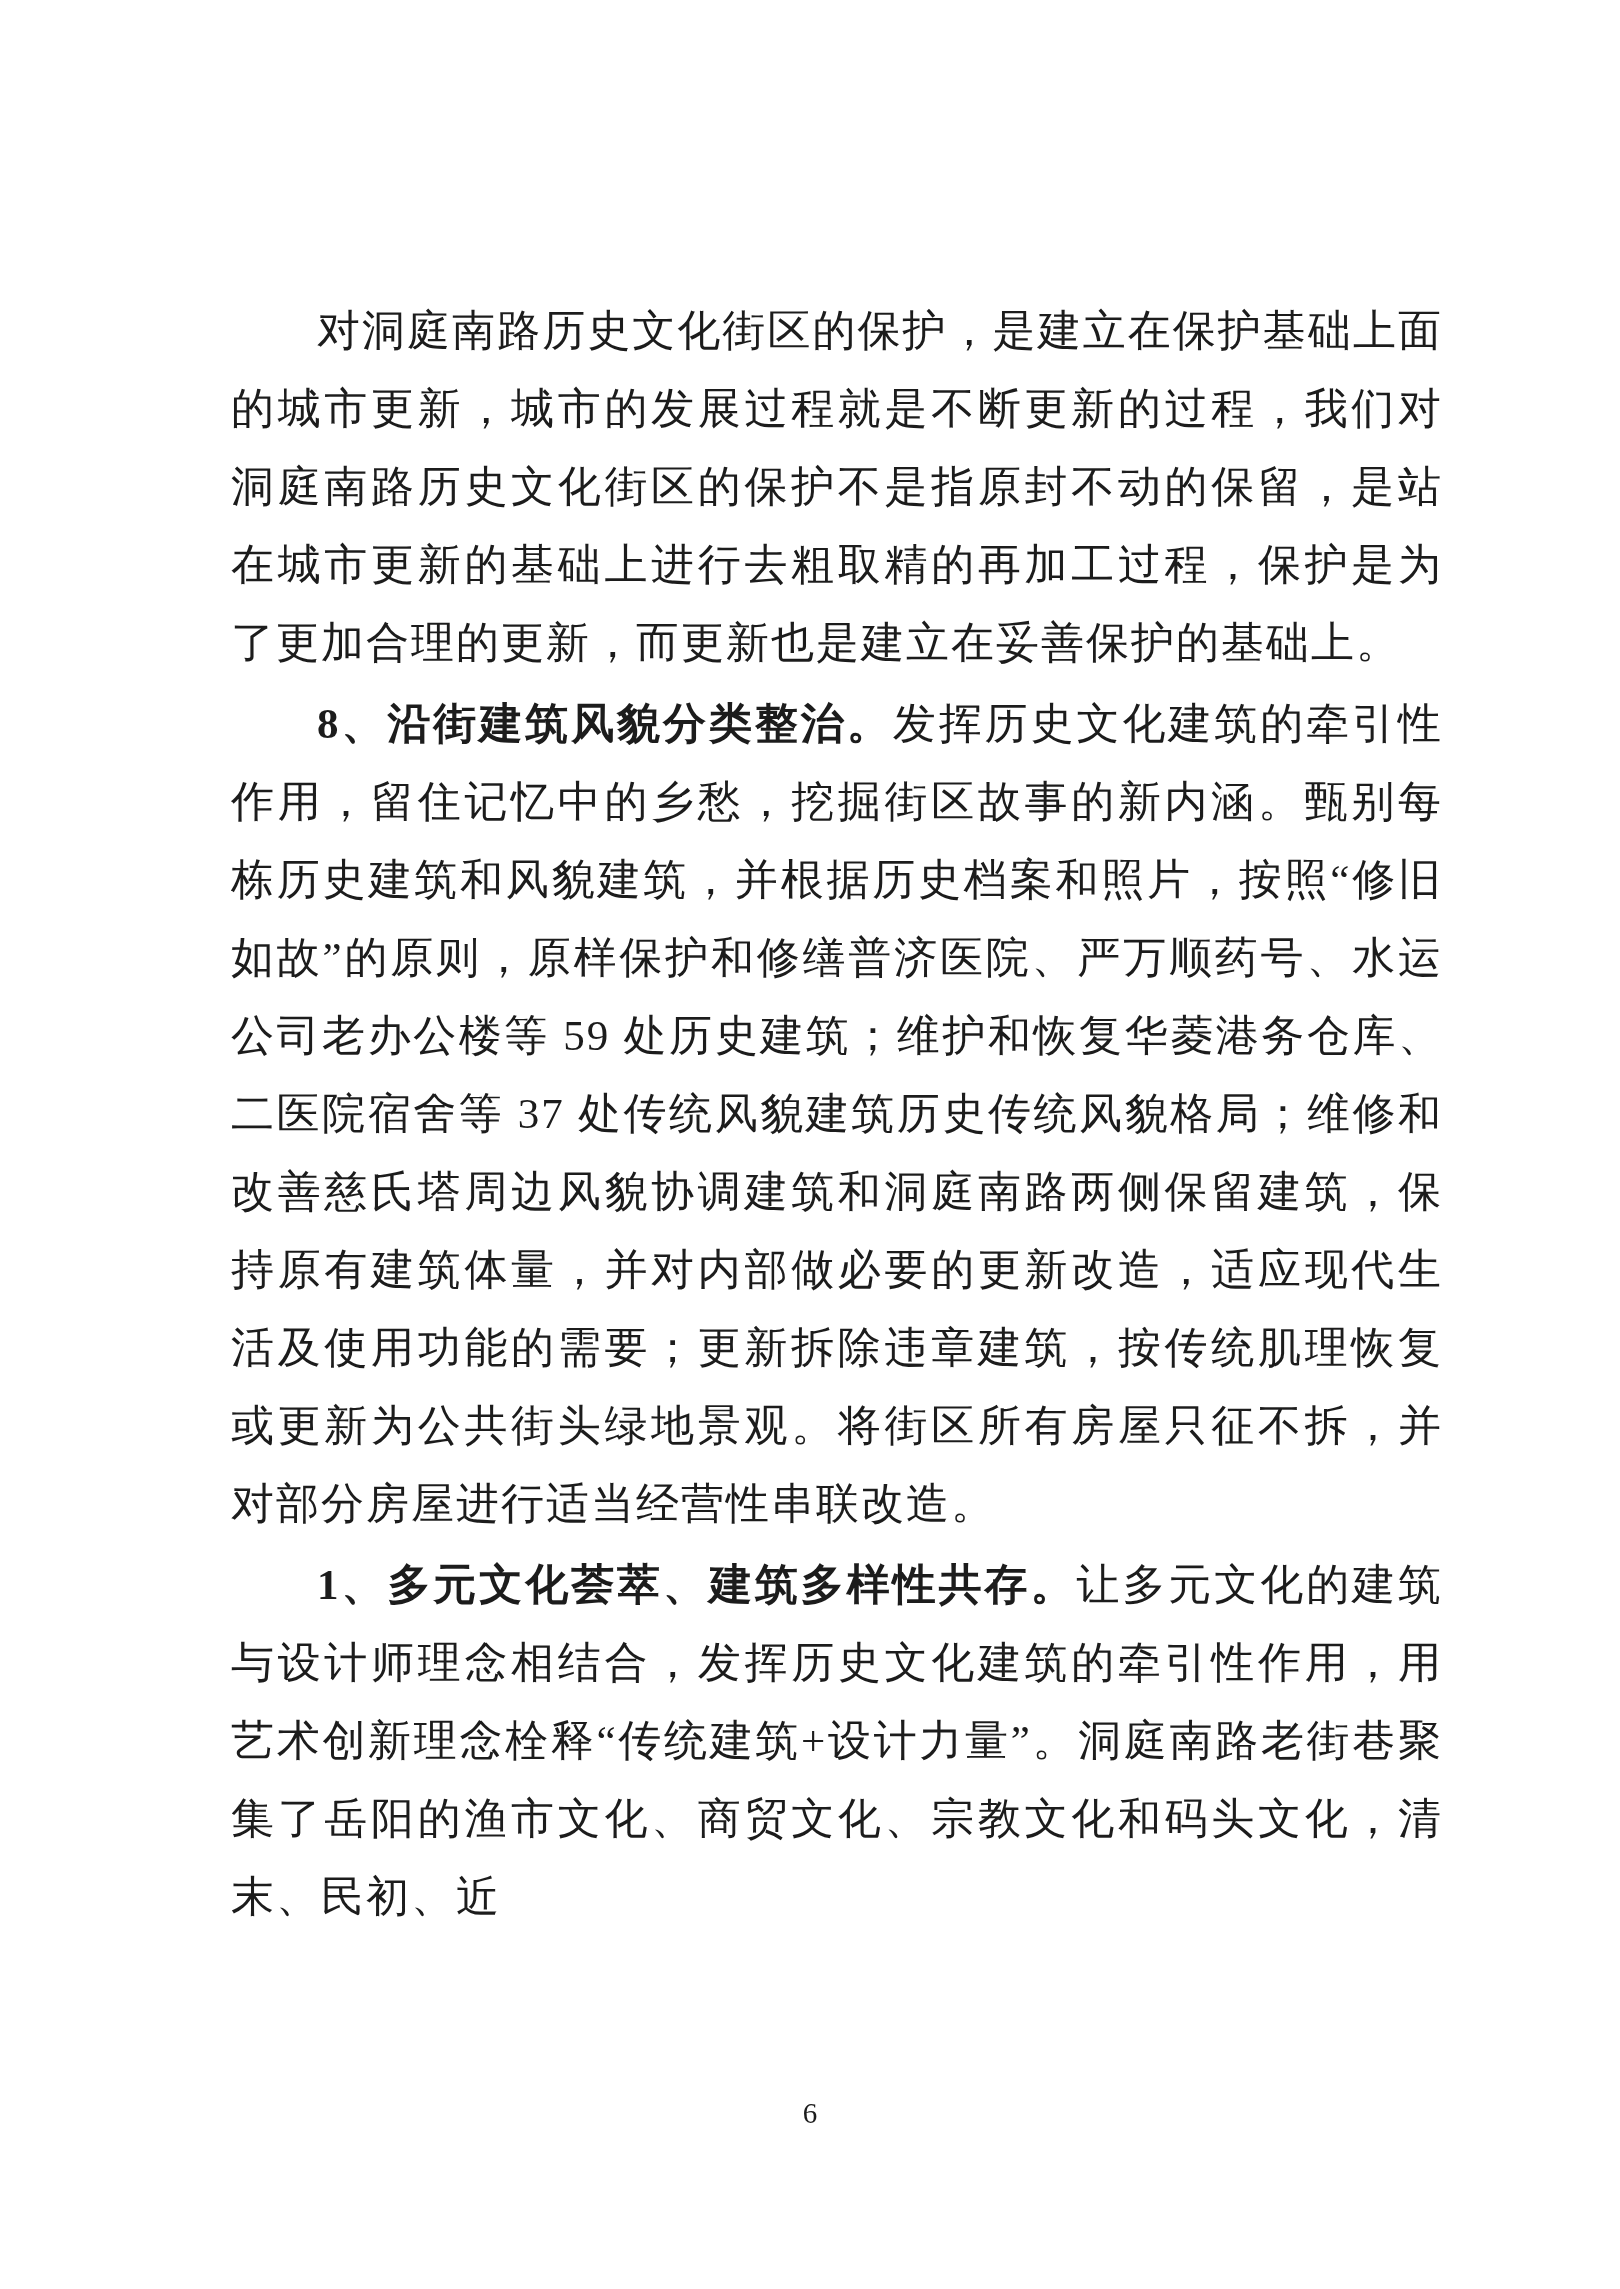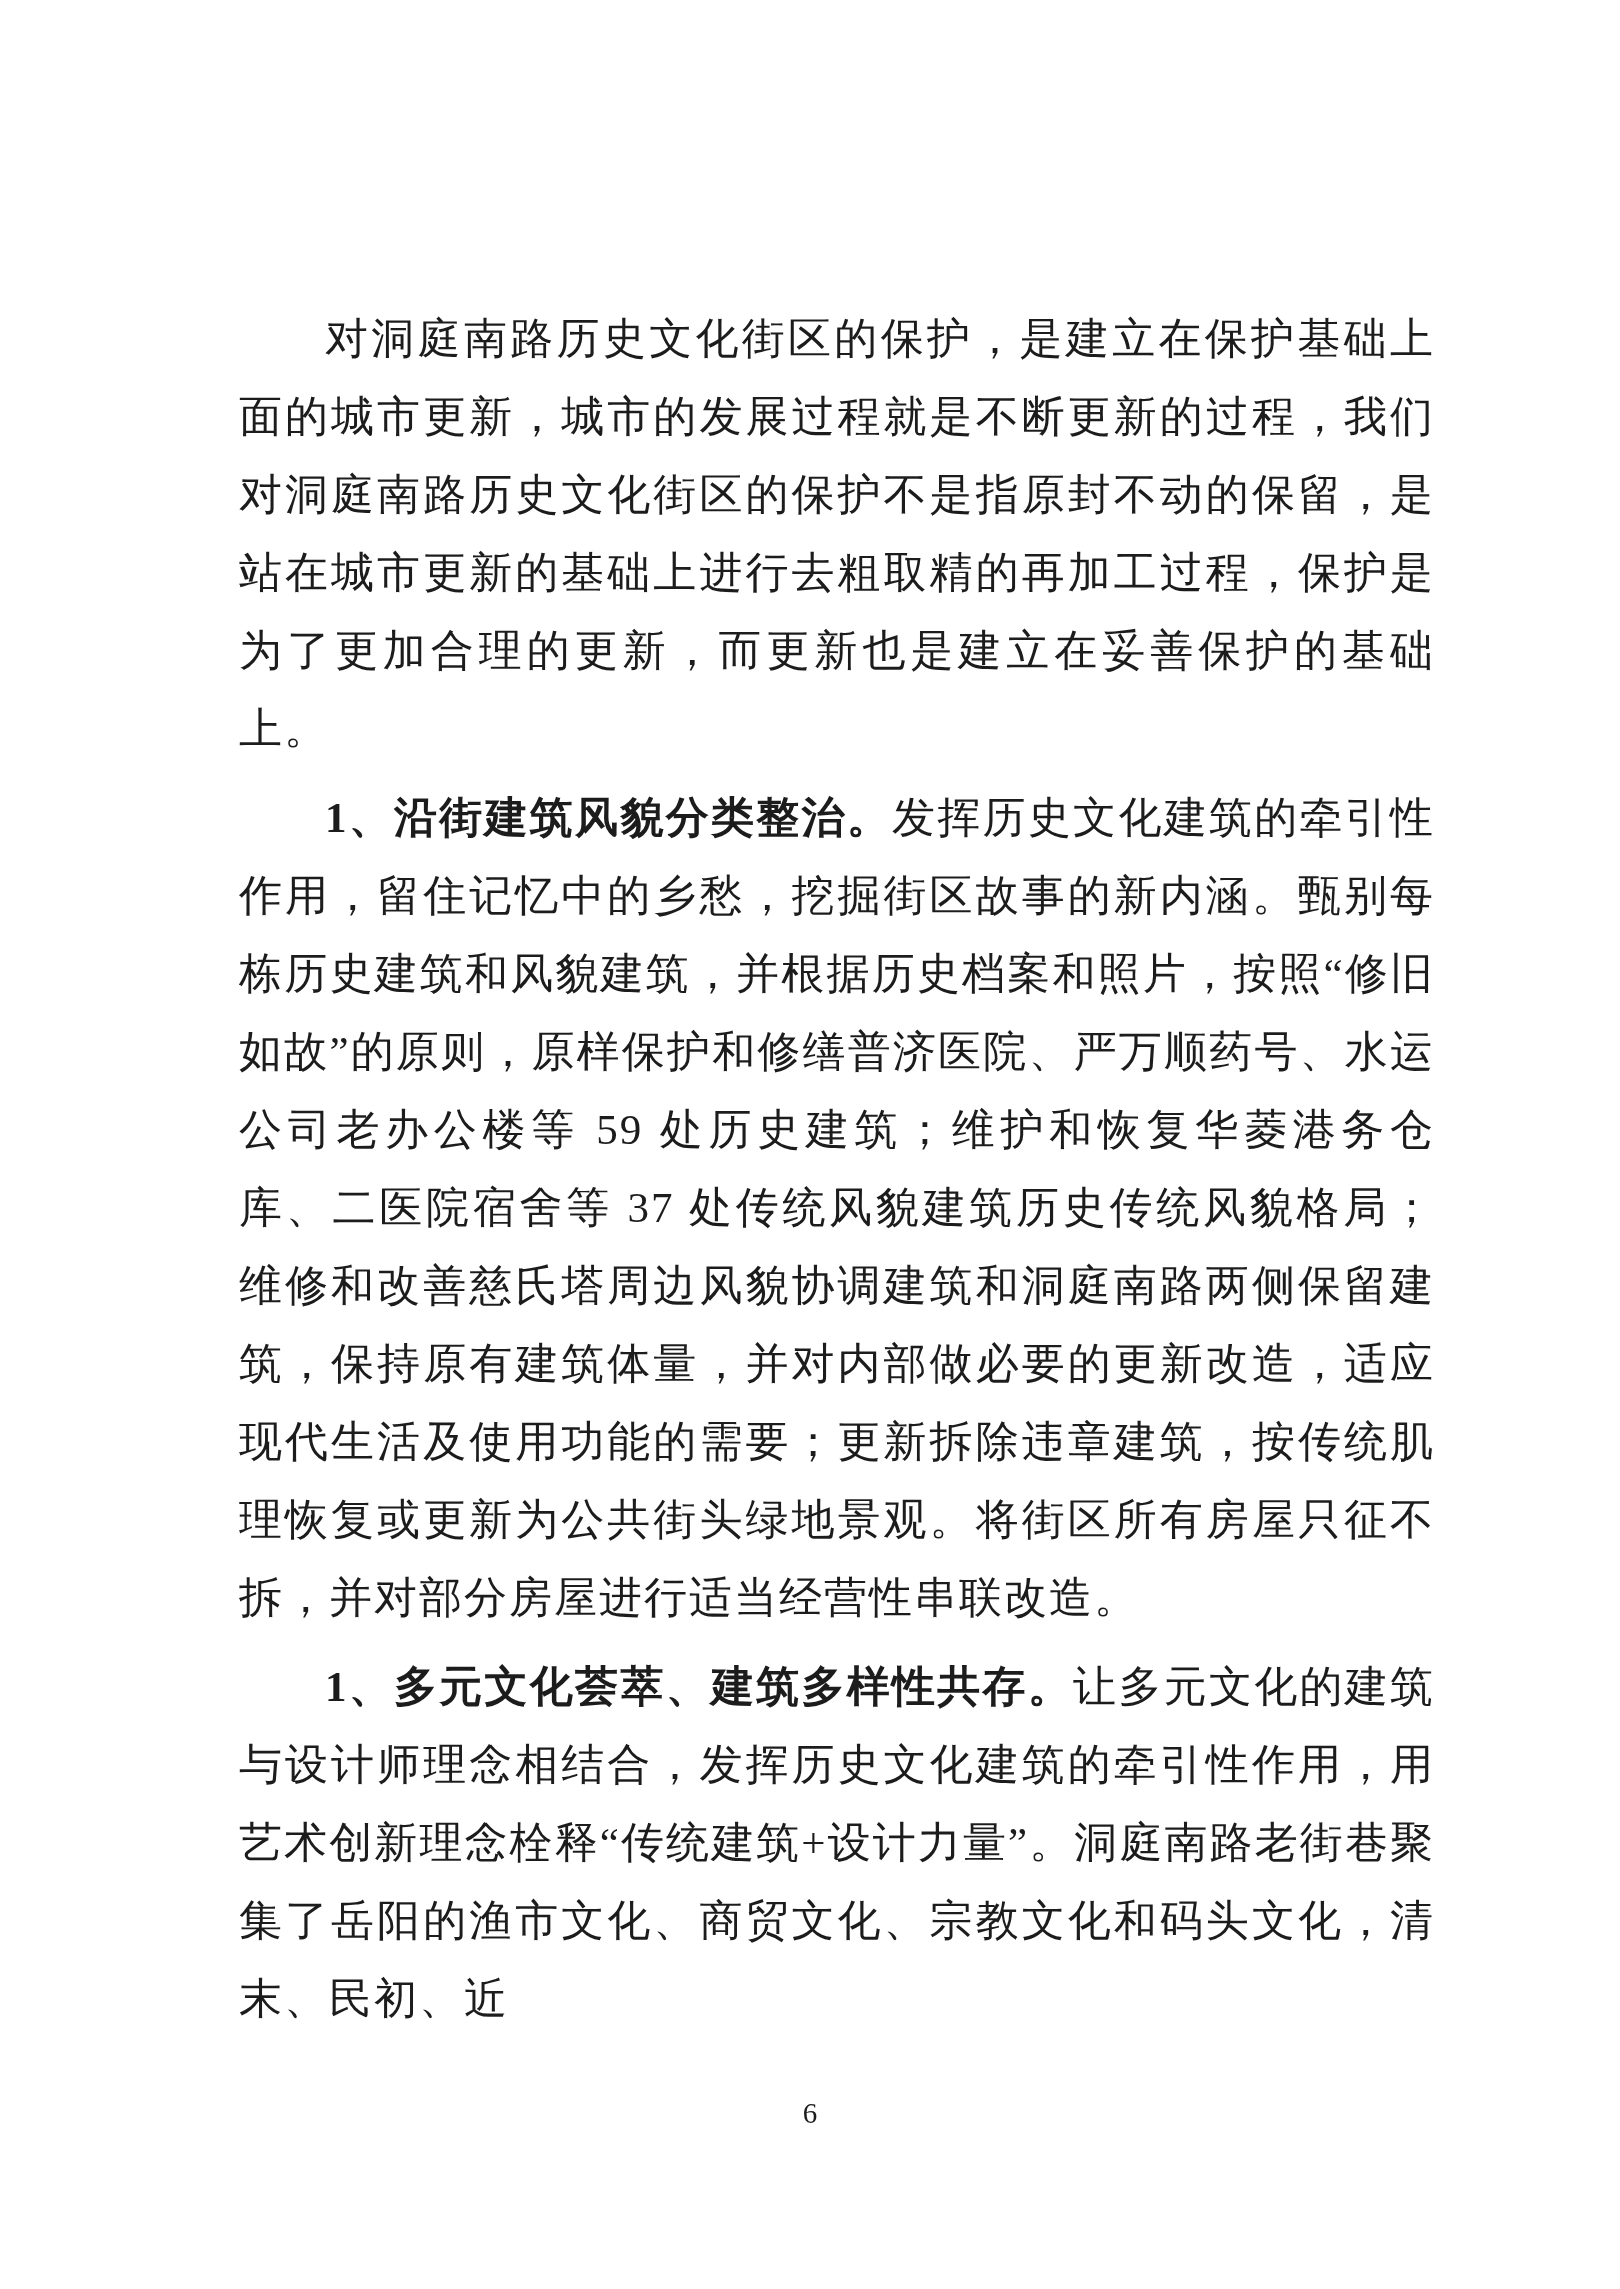--- a/index.html
+++ b/index.html
@@ -17,21 +17,21 @@
   .page {
     position: absolute;
     top: 0; left: 0;
     width: 1620px;
     height: 2290px;
     box-sizing: border-box;
     padding: 289px 174px 0 228px;
     background: #ffffff;
   }
   .para {
-    margin: 11px;
+    margin: 3px;
     font-size: 43px;
     line-height: 78px;
     letter-spacing: 2px;
     text-align: justify;
     text-indent: 2em;
     word-break: break-all;
   }
   .heading {
     font-weight: 700;
   }
@@ -50,19 +50,19 @@
   }
 </style>
 </head>
 <body>
 
 <div class="page">
 
   <p class="para"><span>对洞庭南路历史文化街区的保护，是建立在保护基础上面的城市更新，城市的发展过程就是不断更新的过程，我们对洞庭南路历史文化街区的保护不是指原封不动的保留，是站在城市更新的基础上进行去粗取精的再加工过程，保护是为了更加合理的更新，而更新也是建立在妥善保护的基础上。</span></p>
 
 
-  <p class="para"><span class="lead">1、沿街建筑风貌分类整治。</span><span>发挥历史文化建筑的牵引性作用，留住记忆中的乡愁，挖掘街区故事的新内涵。甄别每栋历史建筑和风貌建筑，并根据历史档案和照片，按照“修旧如故”的原则，原样保护和修缮普济医院、严万顺药号、水运公司老办公楼等 59 处历史建筑；维护和恢复华菱港务仓库、二医院宿舍等 37 处传统风貌建筑历史传统风貌格局；维修和改善慈氏塔周边风貌协调建筑和洞庭南路两侧保留建筑，保持原有建筑体量，并对内部做必要的更新改造，适应现代生活及使用功能的需要；更新拆除违章建筑，按传统肌理恢复或更新为公共街头绿地景观。将街区所有房屋只征不拆，并对部分房屋进行适当经营性串联改造。</span></p>
+  <p class="para"><span class="lead">8、沿街建筑风貌分类整治。</span><span>发挥历史文化建筑的牵引性作用，留住记忆中的乡愁，挖掘街区故事的新内涵。甄别每栋历史建筑和风貌建筑，并根据历史档案和照片，按照“修旧如故”的原则，原样保护和修缮普济医院、严万顺药号、水运公司老办公楼等 59 处历史建筑；维护和恢复华菱港务仓库、二医院宿舍等 37 处传统风貌建筑历史传统风貌格局；维修和改善慈氏塔周边风貌协调建筑和洞庭南路两侧保留建筑，保持原有建筑体量，并对内部做必要的更新改造，适应现代生活及使用功能的需要；更新拆除违章建筑，按传统肌理恢复或更新为公共街头绿地景观。将街区所有房屋只征不拆，并对部分房屋进行适当经营性串联改造。</span></p>
 
   <p class="para"><span class="lead">1、多元文化荟萃、建筑多样性共存。</span><span>让多元文化的建筑与设计师理念相结合，发挥历史文化建筑的牵引性作用，用艺术创新理念栓释“传统建筑+设计力量”。洞庭南路老街巷聚集了岳阳的渔市文化、商贸文化、宗教文化和码头文化，清末、民初、近</span></p>
 
   <div class="page-number">6</div>
 </div>
 
 
 </body></html>

